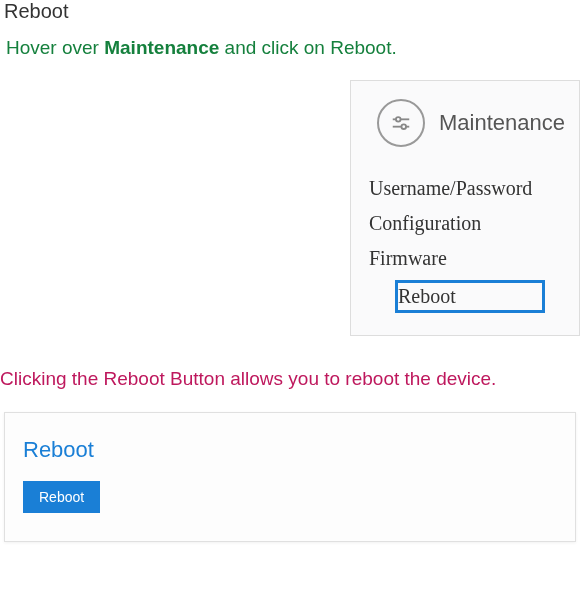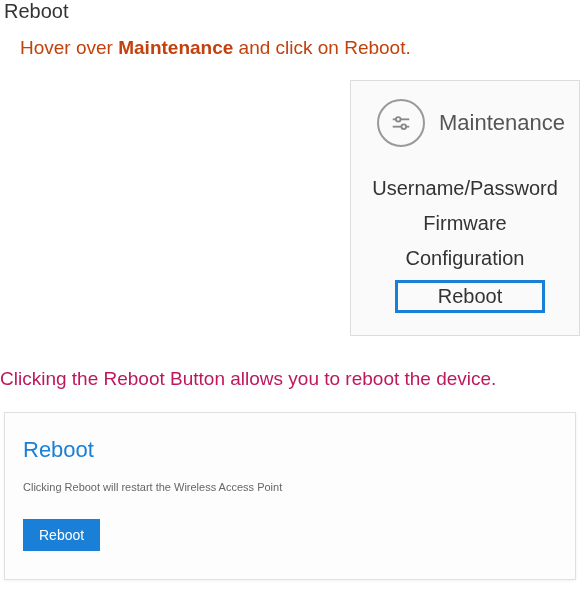--- a/index.html
+++ b/index.html
@@ -16,22 +16,22 @@
     }
     .page-title {
       font-size: 20px;
       font-weight: 400;
       color: #333;
       padding: 0 4px 8px 4px;
     }
     .instruction {
       font-size: 19px;
       font-weight: 300;
-      color: #c2410c;
-      padding: 4px 4px 18px 20px;
+      color: #15803d;
+      padding: 4px 4px 18px 6px;
       line-height: 1.4;
     }
     .instruction .bold {
       font-weight: 700;
     }
     .menu-screenshot {
       margin-left: 350px;
       width: 230px;
       border: 1px solid #ddd;
       background: #fafafb;
@@ -68,23 +68,23 @@
     .menu-items {
       display: flex;
       flex-direction: column;
       align-items: center;
       gap: 8px;
       padding-right: 18px;
     }
     .menu-item {
       font-size: 20px;
       color: #333;
-      text-align: center;
       padding: 2px 0;
       width: 100%;
+      font-family: Liberation Serif, serif;
     }
     .menu-item.selected {
       border: 3px solid #1a7fd6;
       padding: 2px 0;
       width: 150px;
       margin-left: 10px;
     }
     .post-text {
       font-size: 19px;
       font-weight: 300;
@@ -136,25 +136,24 @@
         <line x1="3" y1="8" x2="21" y2="8"></line>
         <line x1="3" y1="16" x2="21" y2="16"></line>
         <circle cx="9" cy="8" r="2.5" fill="#fafafb"></circle>
         <circle cx="15" cy="16" r="2.5" fill="#fafafb"></circle>
       </svg>
     </div>
     <div class="maintenance-label">Maintenance</div>
   </div>
   <div class="menu-items">
     <div class="menu-item">Username/Password</div>
+    <div class="menu-item">Configuration</div>
     <div class="menu-item">Firmware</div>
-    <div class="menu-item">Configuration</div>
     <div class="menu-item selected">Reboot</div>
   </div>
 </div>
 
 <div class="post-text">Clicking the Reboot Button allows you to reboot the device.</div>
 
 <div class="reboot-panel">
   <div class="reboot-panel-title">Reboot</div>
-  <div class="reboot-panel-desc">Clicking Reboot will restart the Wireless Access Point</div>
   <button class="reboot-button">Reboot</button>
 </div>
 
 </body></html>

